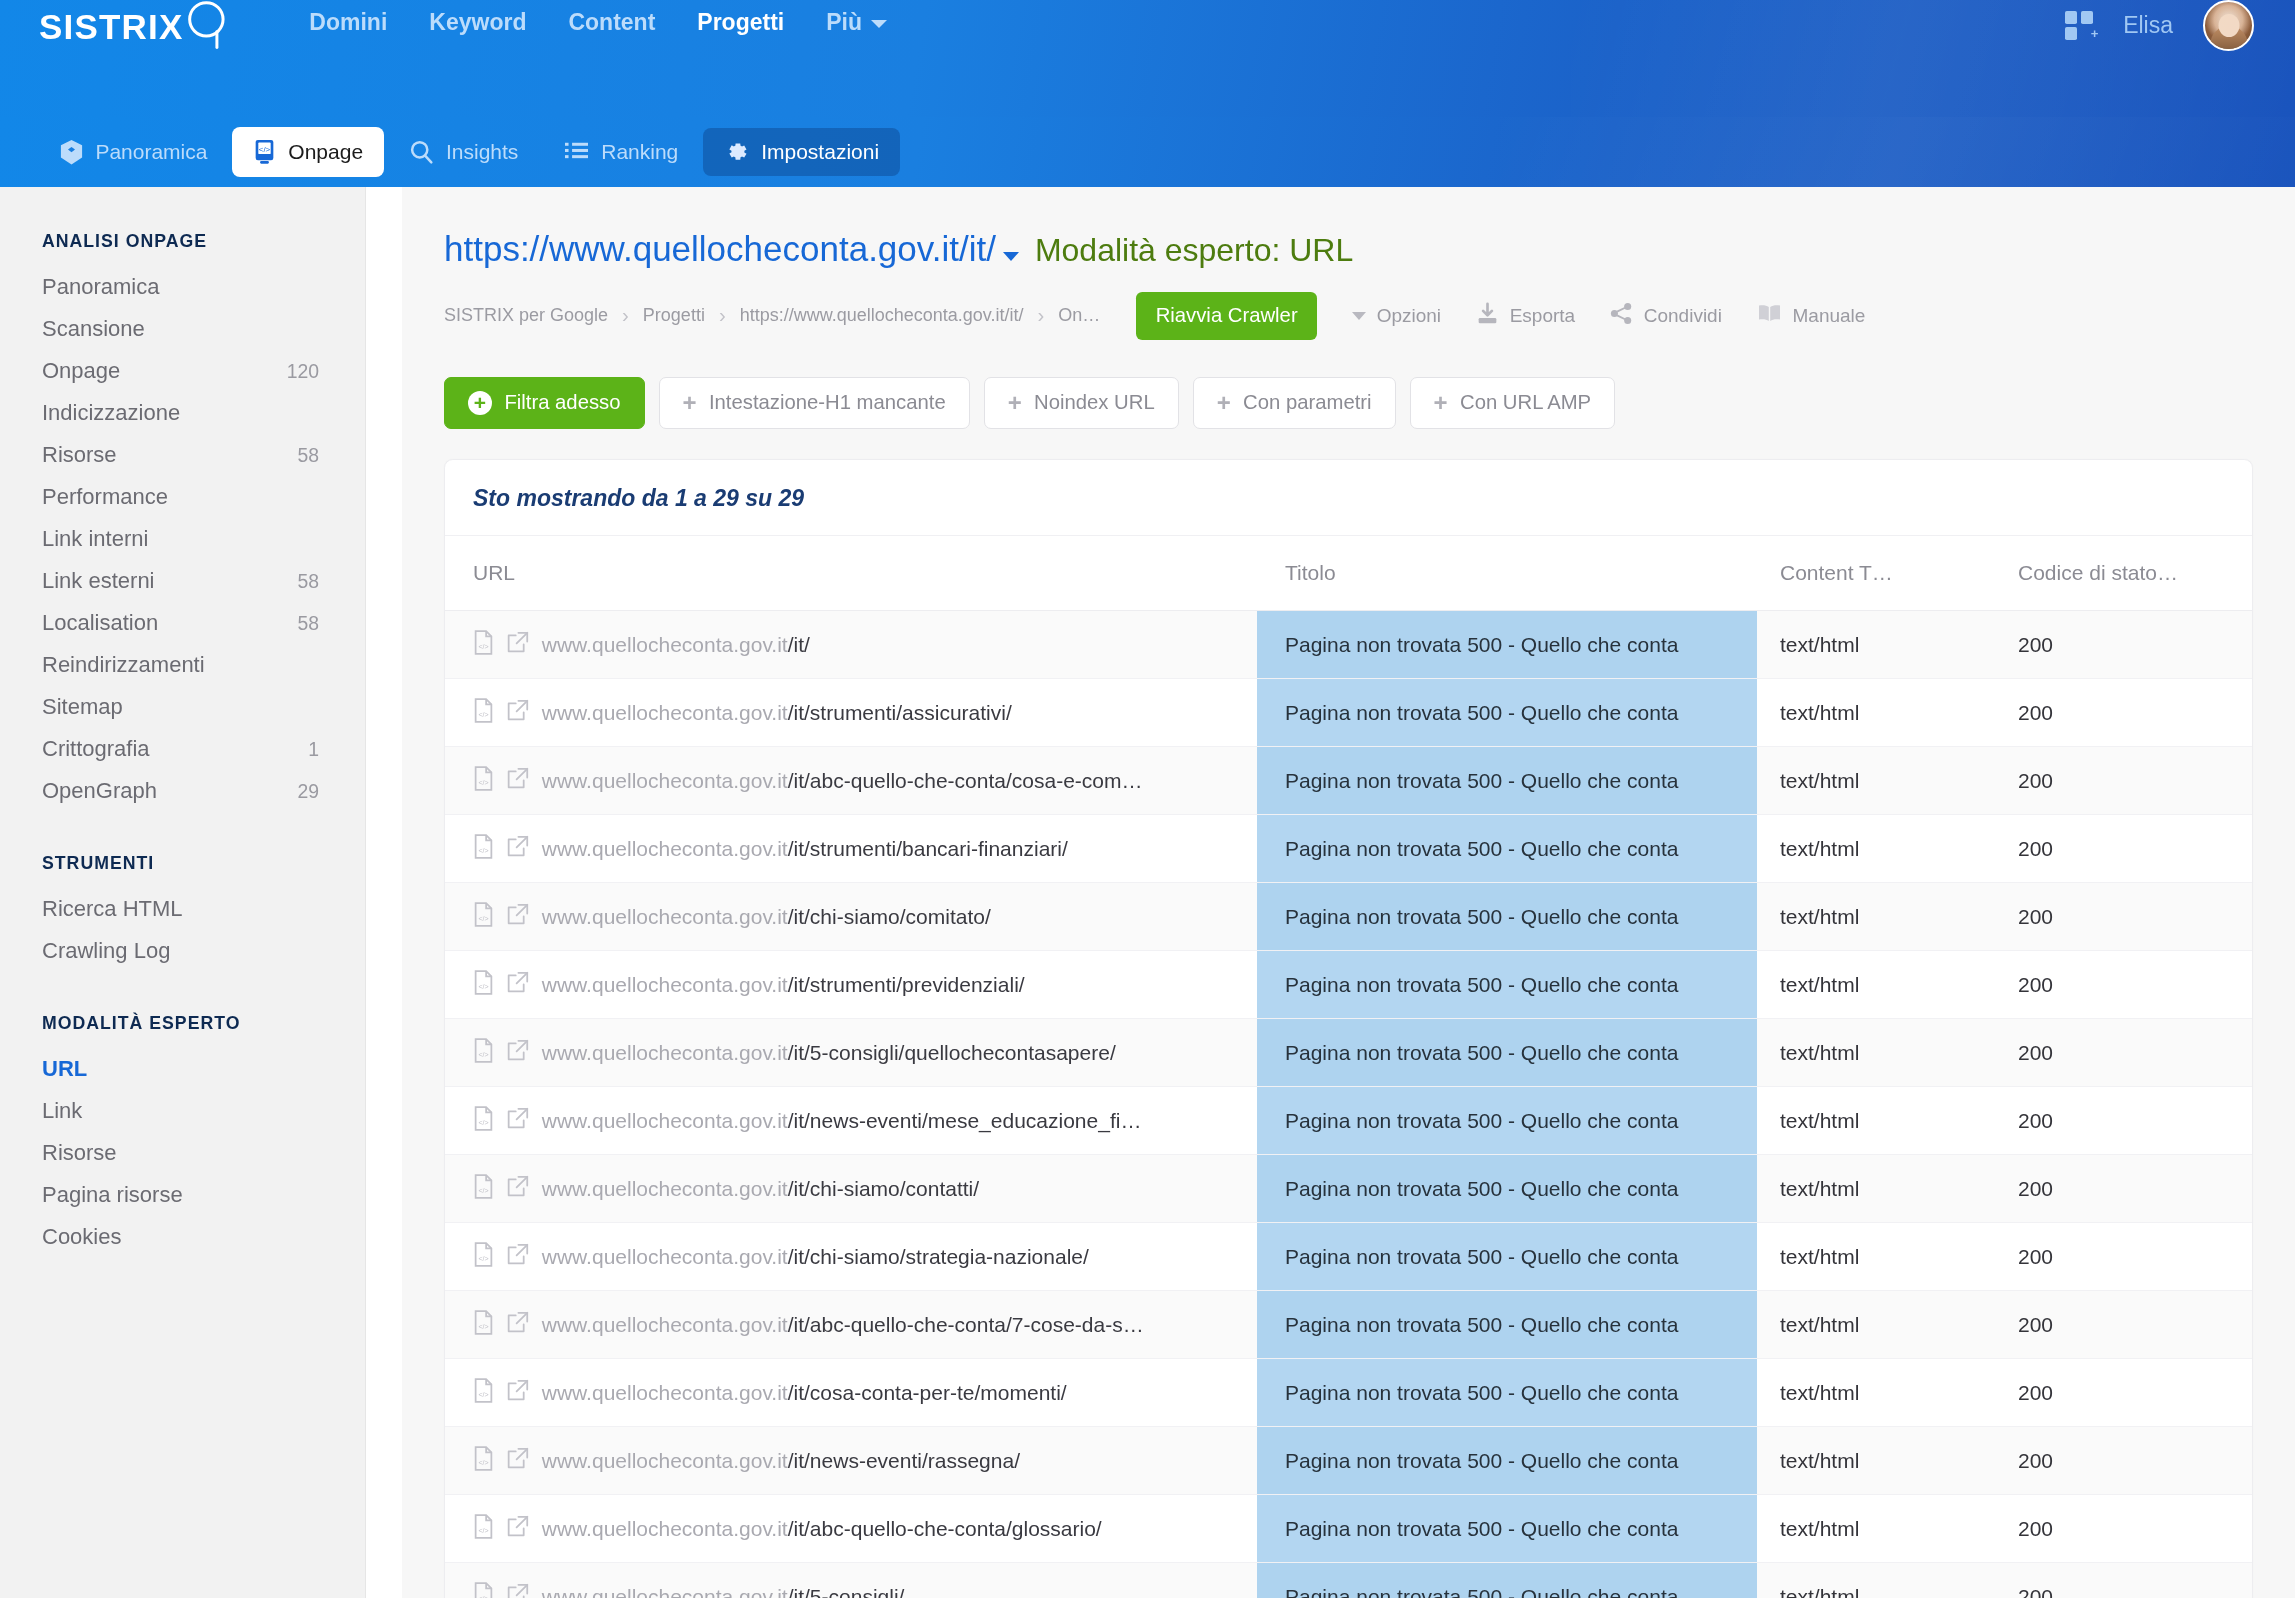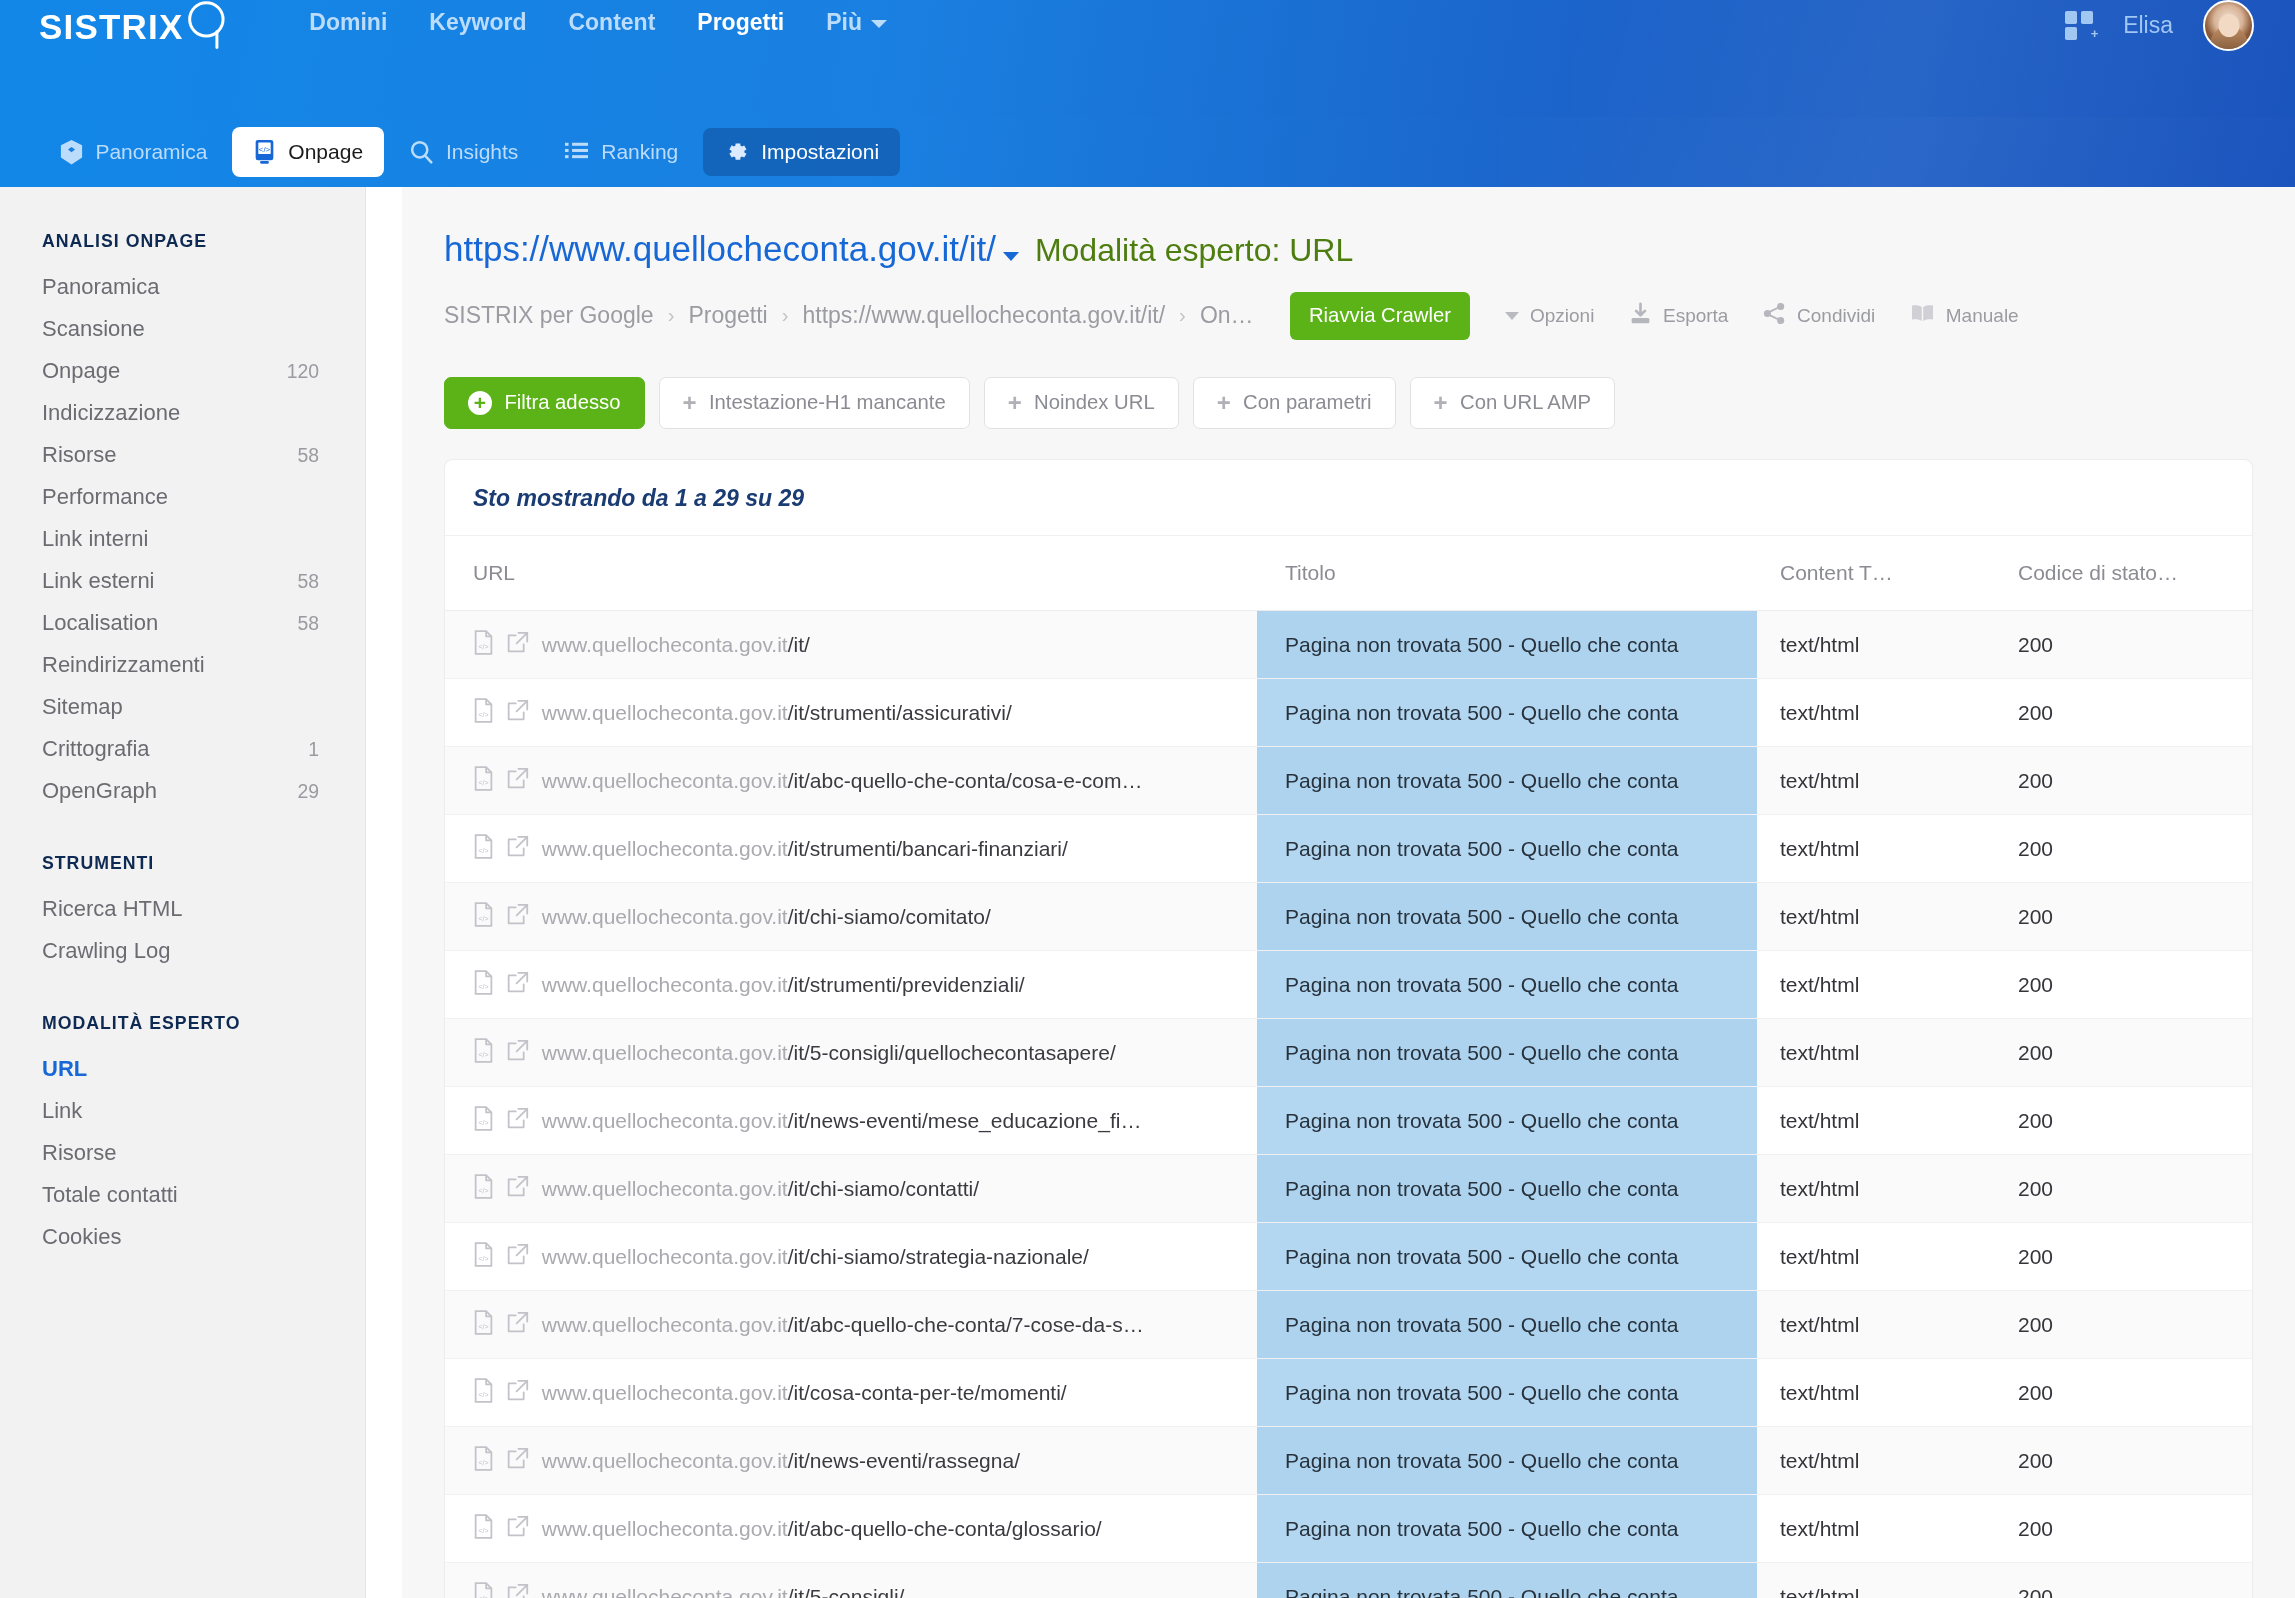--- a/index.html
+++ b/index.html
@@ -118,21 +118,21 @@
     color:#1768d6; font-size: 35px; text-decoration:none; font-weight:400;
   }
   .title-caret {
     display:inline-block; width:0;height:0; margin: 0 16px 0 7px;
     border-left:8px solid transparent; border-right:8px solid transparent;
     border-top:9.7px solid #1768d6; vertical-align: middle;
   }
   .page-mode { color:#4d7c0f; font-size: 32px; }
 
   .crumbrow { display:flex; align-items:center; gap: 0; margin-top: 23px; }
-  .crumb { color:#9b9ba2; font-size: 23px; text-decoration:none; }
+  .crumb { color:#9b9ba2; font-size: 18px; text-decoration:none; }
   .crumb-sep { color:#c2c2c8; font-size:20.3px; margin: 0 14px; }
   .btn-green {
     background:#5cb318; color:#fff; border:none; border-radius:6.2px;
     font-size:20.3px; padding: 12.4px 19.4px; margin-left: 36px; cursor:pointer;
     font-family:"Liberation Sans", sans-serif;
   }
   .tool-link {
     display:flex; align-items:center; gap:10.6px; color:#9b9ba2; font-size:19px;
     margin-left: 35px; cursor:pointer;
   }
@@ -359,21 +359,21 @@
       </div>
     <div class="side-item">
         <span>Link</span>
         <span class="cnt"></span>
       </div>
     <div class="side-item">
         <span>Risorse</span>
         <span class="cnt"></span>
       </div>
     <div class="side-item">
-        <span>Totale contatti</span>
+        <span>Pagina risorse</span>
         <span class="cnt"></span>
       </div>
     <div class="side-item">
         <span>Cookies</span>
         <span class="cnt"></span>
       </div>
   </aside>
 
   <main class="main">
 

